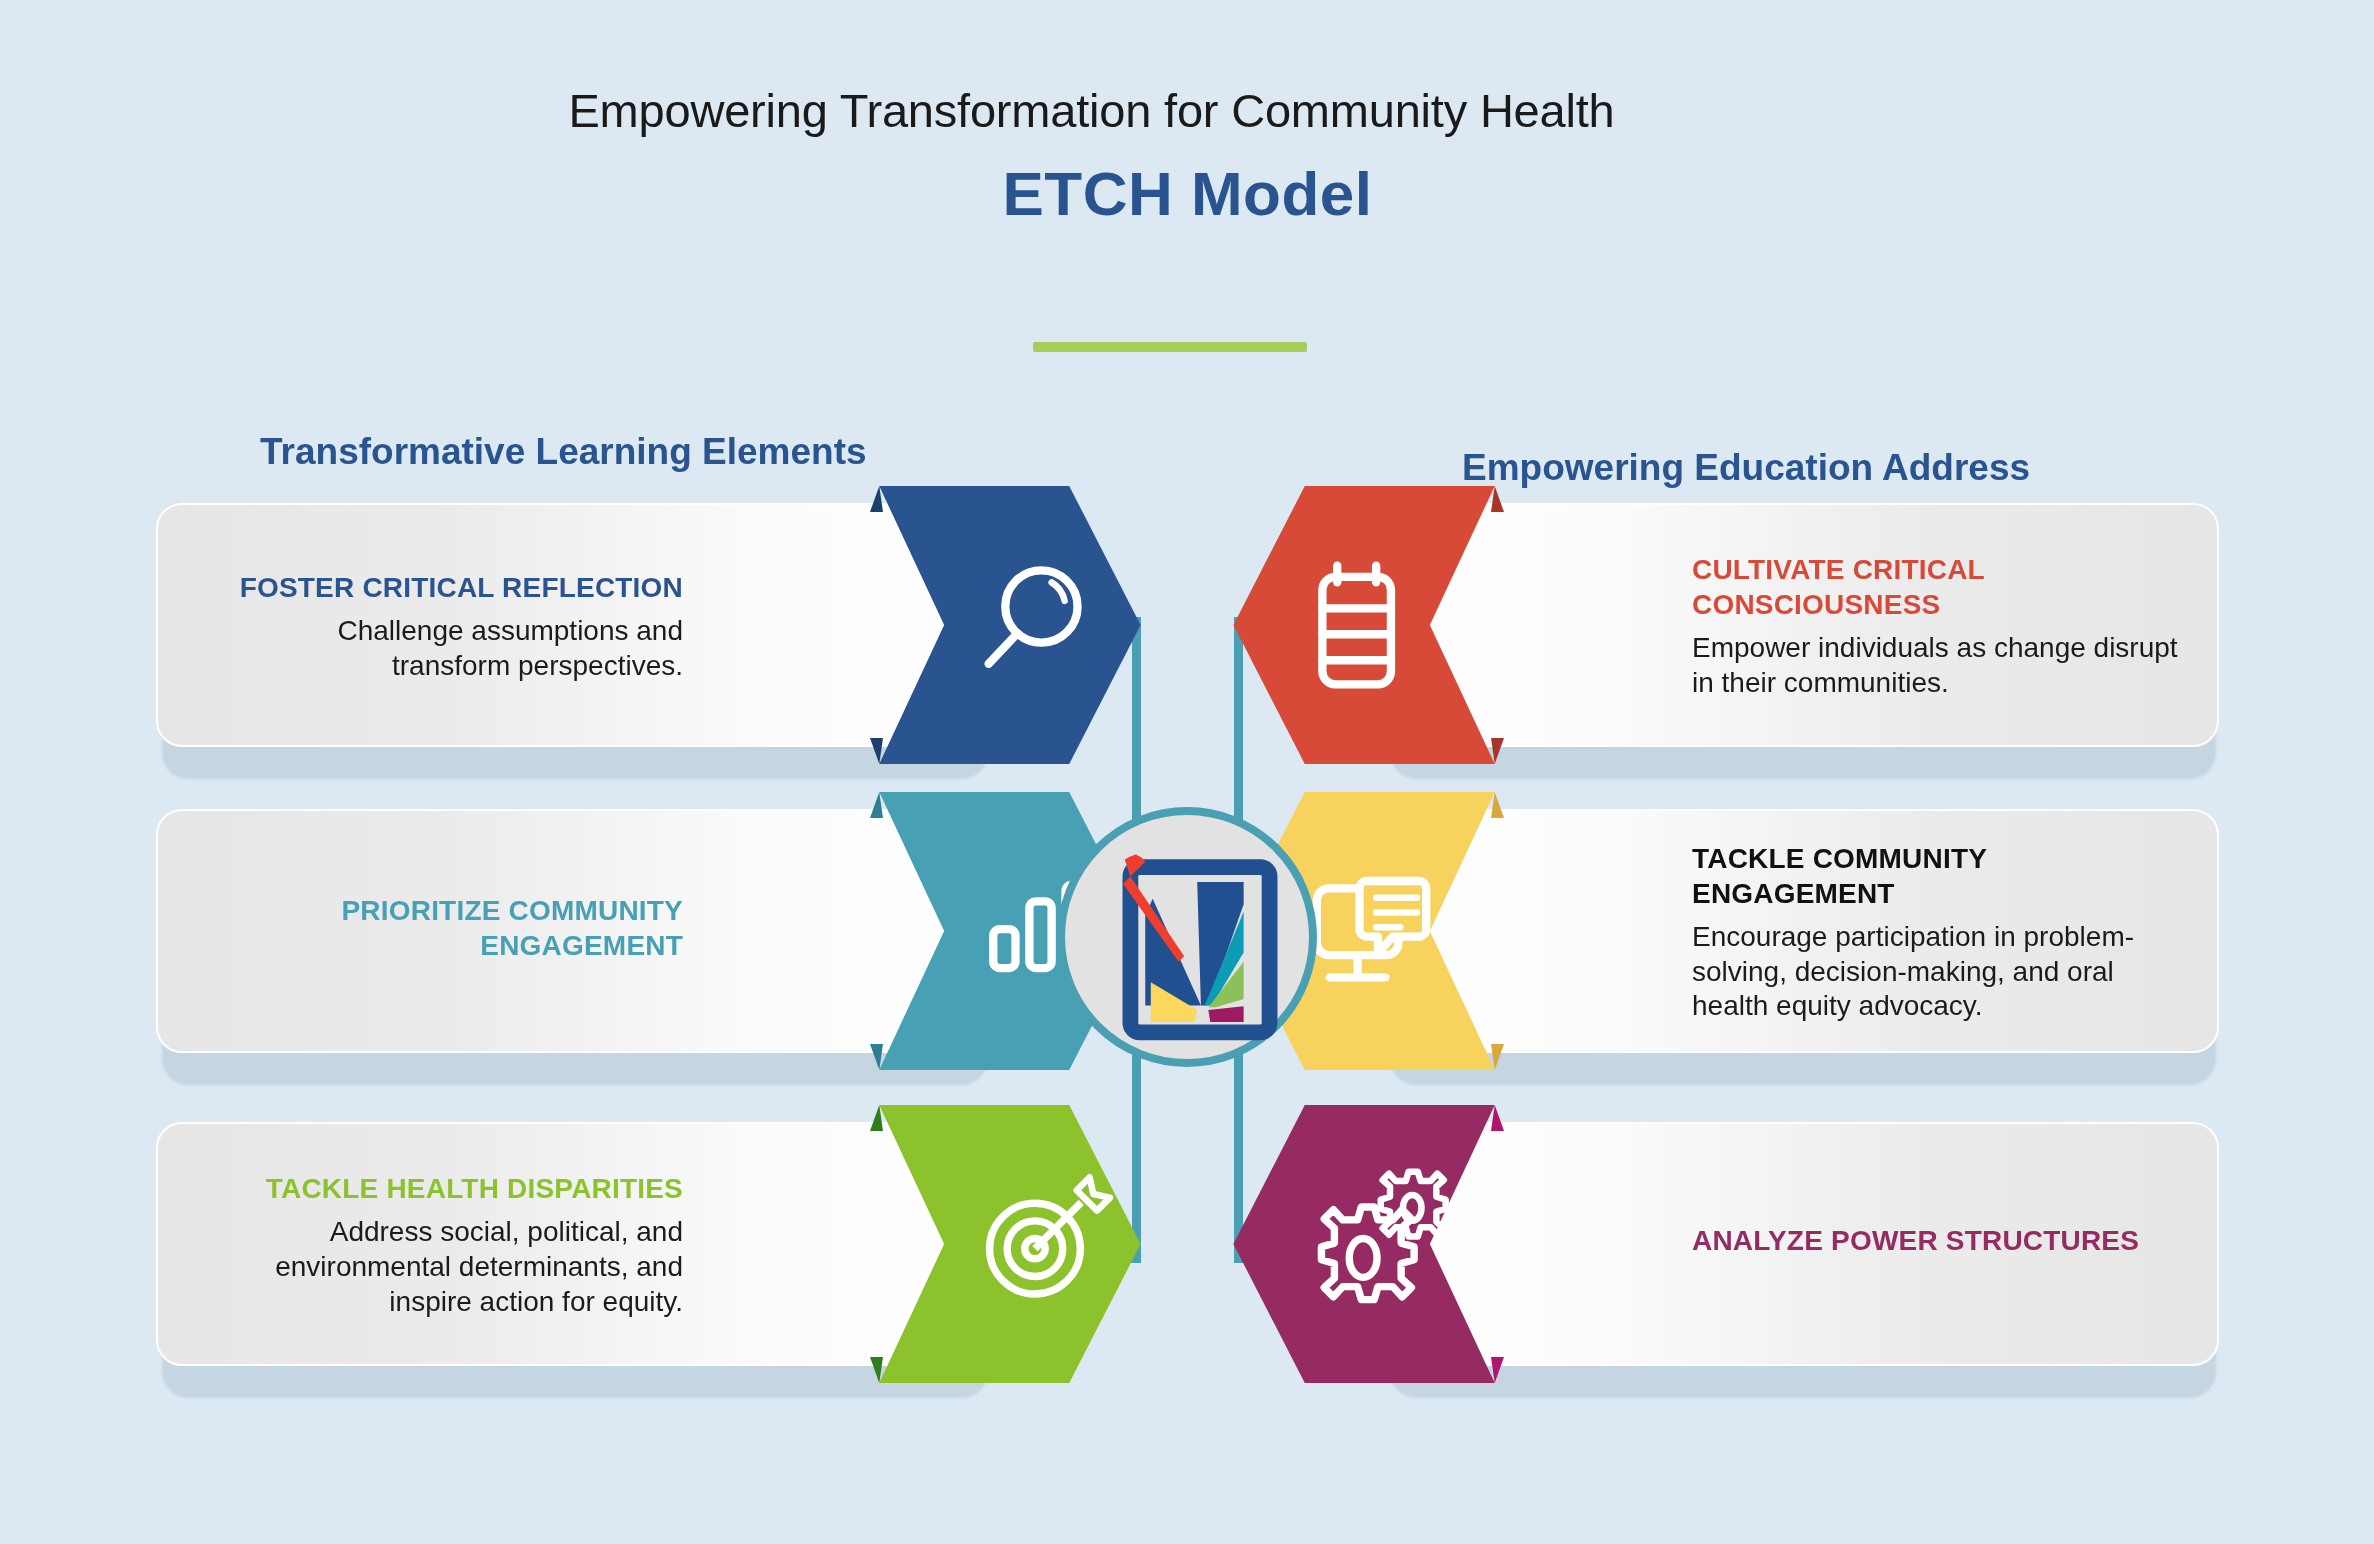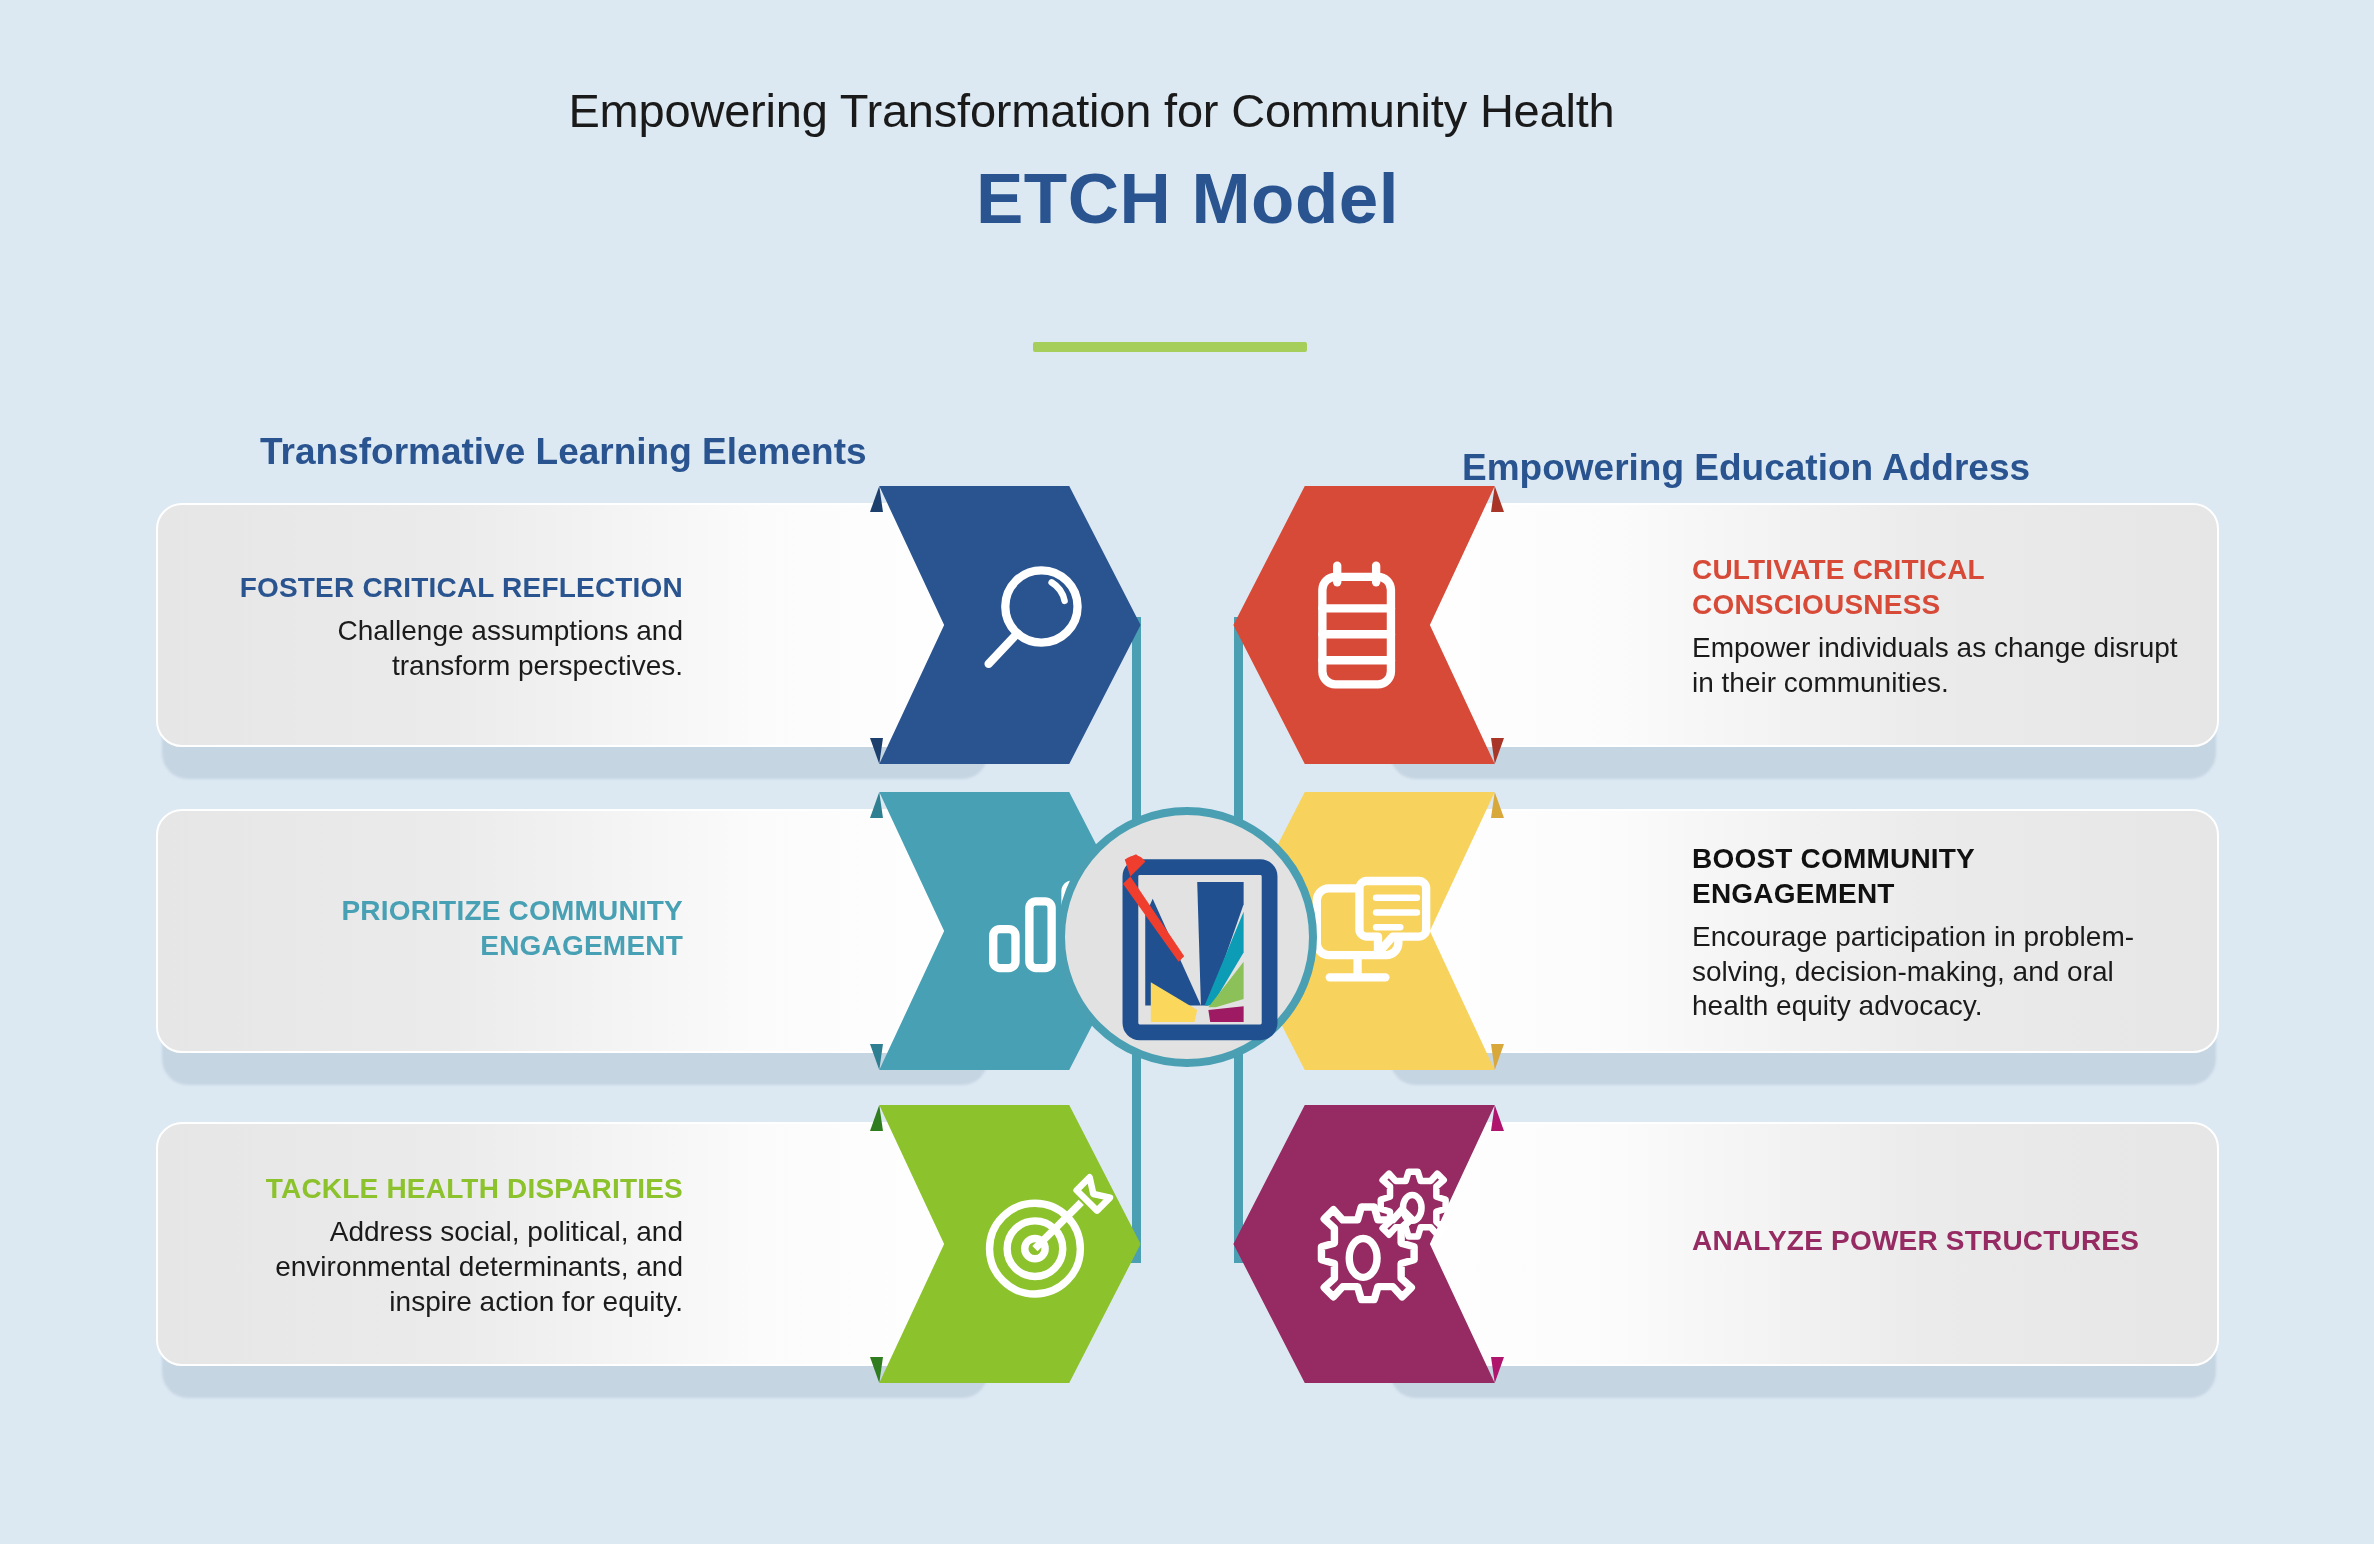--- a/index.html
+++ b/index.html
@@ -34,21 +34,21 @@
     color: #1a1a1a;
     letter-spacing: -0.2px;
   }
 
   .main-title {
     position: absolute;
     top: 158px;
     left: 0;
     width: 2375px;
     text-align: center;
-    font-size: 71px;
+    font-size: 62px;
     font-weight: bold;
     color: #2a5490;
     letter-spacing: 0.5px;
   }
 
   .title-rule {
     position: absolute;
     top: 342px;
     left: 1033px;
     width: 274px;
@@ -281,21 +281,21 @@
           <line x1="104" y1="188" x2="178" y2="188"></line>
         </g>
       </svg>
     </div>
   </div>
 
   <div class="row right r2">
     <div class="card-shadow"></div>
     <div class="card">
       <div class="card-text">
-        <div class="card-title" style="color:#111111">BOOST COMMUNITY ENGAGEMENT</div>
+        <div class="card-title" style="color:#111111">TACKLE COMMUNITY ENGAGEMENT</div>
         <div class="card-desc">Encourage participation in problem-solving, decision-making, and oral health equity advocacy.</div>
       </div>
     </div>
     <div class="arrow">
       <svg viewBox="0 0 300 300">
         <polygon points="290,0 300,28 286,28" fill="#d9a83a"></polygon>
         <polygon points="290,300 300,272 286,272" fill="#d9a83a"></polygon>
         <polygon points="290,0 85,0 8,150 85,300 290,300 220,150" fill="#f7d35e"></polygon>
         <g fill="none" stroke="#ffffff" stroke-width="9" stroke-linecap="round" stroke-linejoin="round">
           <rect x="98" y="104" width="88" height="72" rx="13"></rect>

